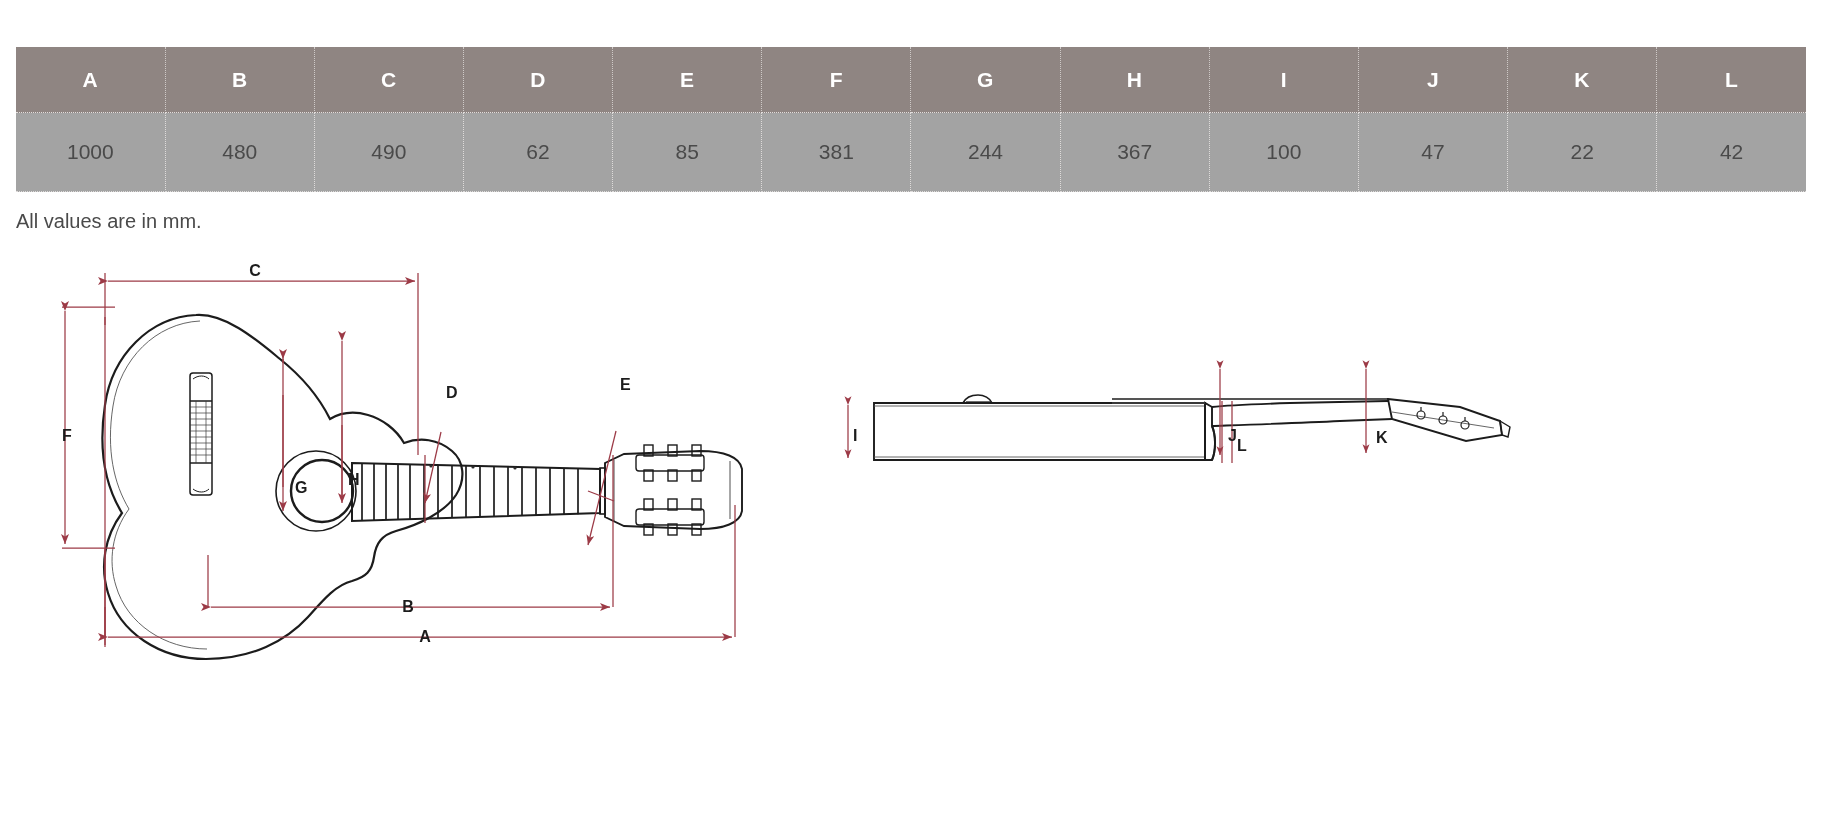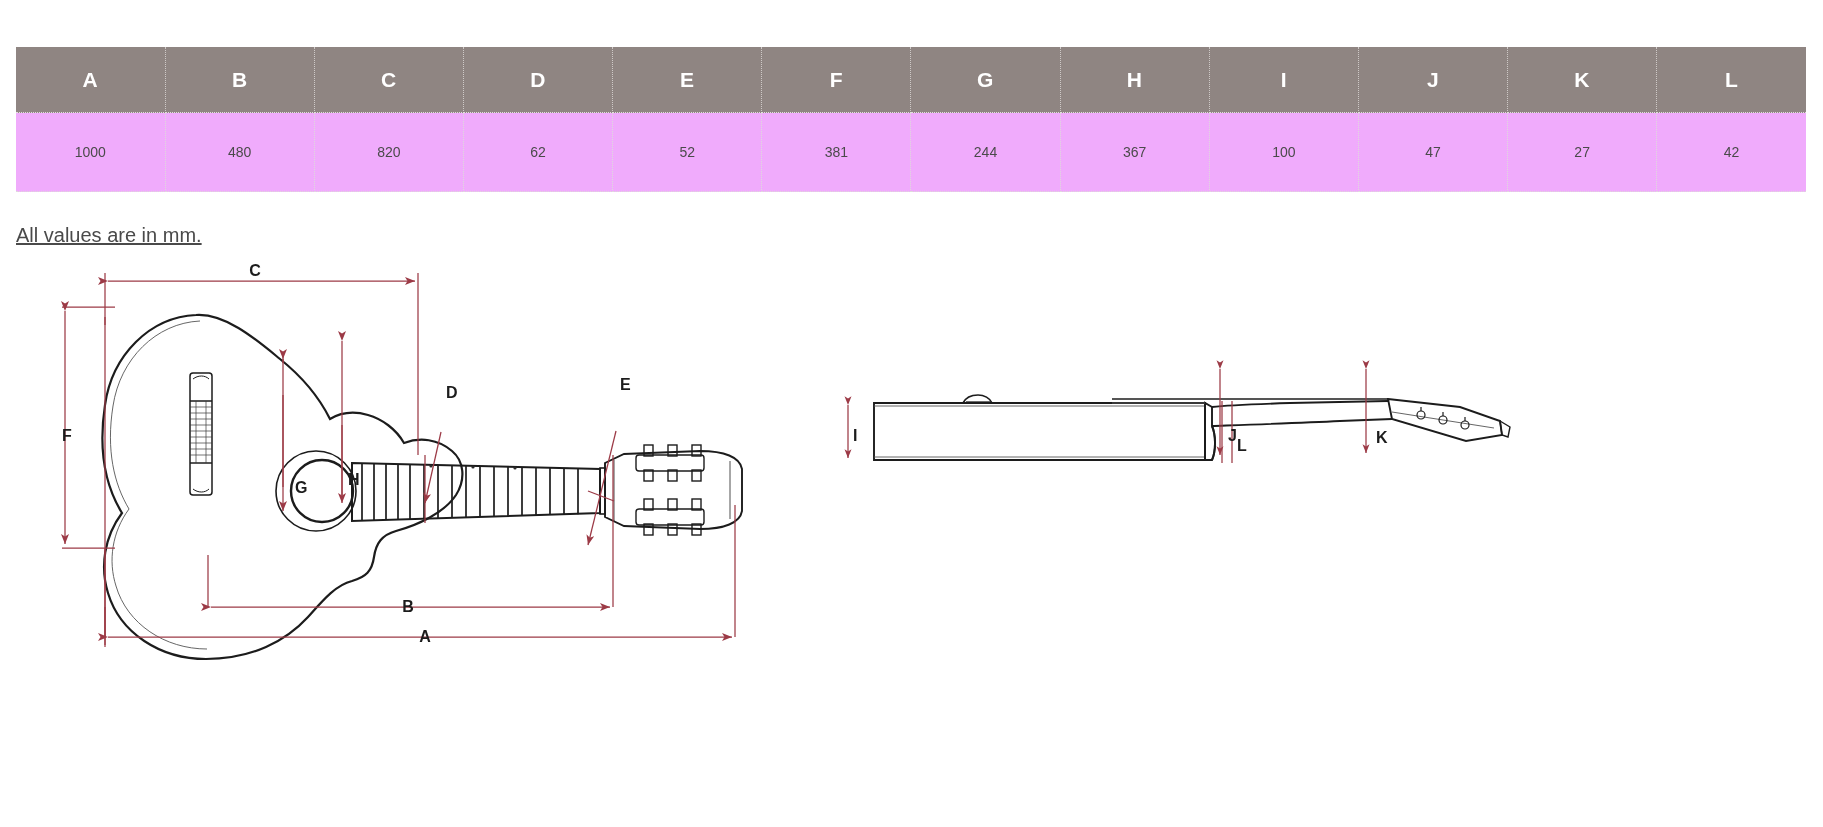--- a/index.html
+++ b/index.html
@@ -25,34 +25,34 @@
     font-weight:bold;
     letter-spacing:.5px;
     height:63px;
     text-align:center;
     vertical-align:middle;
     border-right:1px dotted #cfcac8;
     border-bottom:1px dotted #e2dedd;
   }
   .spec-table th:last-child{border-right:none;}
   .spec-table td{
-    background:#f0abfc;
+    background:#a3a3a3;
     color:#4a4a4a;
-    font-size:14px;
+    font-size:21px;
     height:76px;
     text-align:center;
     vertical-align:middle;
     border-right:1px dotted #dedbda;
     border-bottom:1px dotted #dedbda;
   }
   .spec-table td:last-child{border-right:none;}
 
   .table-note{
-    position:absolute;left:16px;top:224px;
-    font-size:20px;color:#4a4a4a;text-decoration:underline;
+    position:absolute;left:16px;top:210px;
+    font-size:20px;color:#4a4a4a;
   }
 
   
   .drawing-wrap{
     position:absolute;left:0px;top:255px;width:1823px;height:572px;
   }
   .dim-label{
     font-size:16px;font-weight:bold;fill:#1c1c1c;
     font-family:"Liberation Sans", sans-serif;
   }
@@ -76,29 +76,29 @@
         <th>I</th>
         <th>J</th>
         <th>K</th>
         <th>L</th>
       </tr>
     </thead>
     <tbody>
       <tr>
         <td>1000</td>
         <td>480</td>
-        <td>820</td>
+        <td>490</td>
         <td>62</td>
-        <td>52</td>
+        <td>85</td>
         <td>381</td>
         <td>244</td>
         <td>367</td>
         <td>100</td>
         <td>47</td>
-        <td>27</td>
+        <td>22</td>
         <td>42</td>
       </tr>
     </tbody>
   </table>
 
   <div class="table-note">All values are in mm.</div>
 
   <div class="drawing-wrap">
     <svg width="1823" height="572" viewBox="0 0 1823 572">
 

